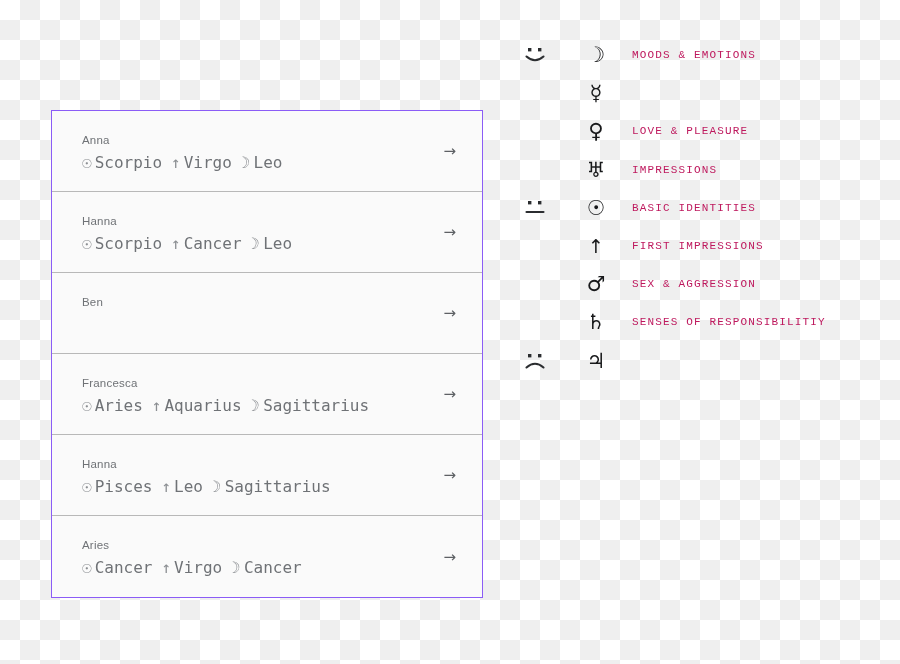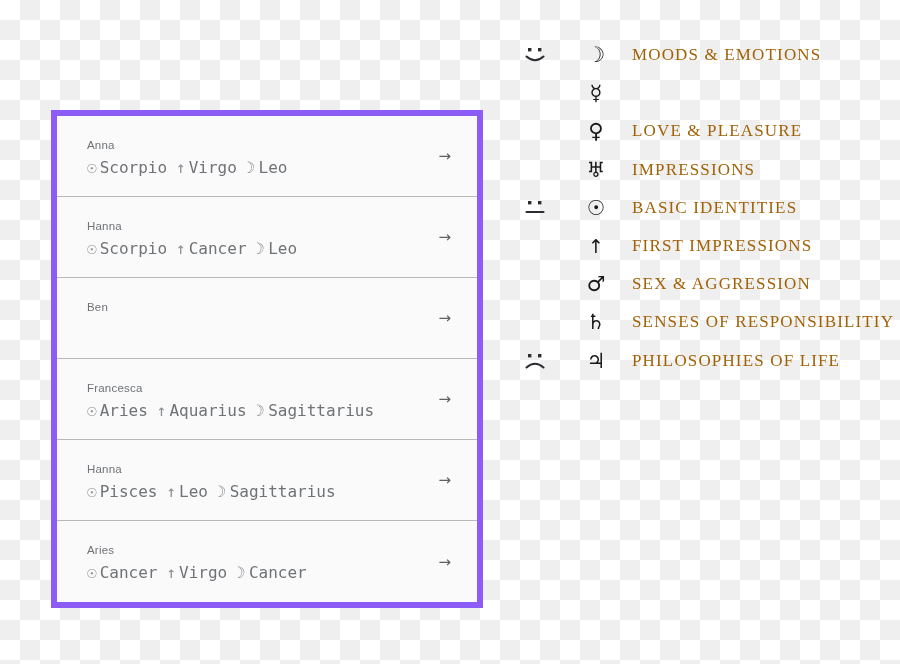--- a/index.html
+++ b/index.html
@@ -20,21 +20,21 @@
     background-size: 40px 40px;
     background-position: 0 0, 20px 20px;
   }
 
   
   #profile-card {
     position: absolute;
     left: 51px;
     top: 110px;
     width: 432px;
-    border: 6px solid #8b5cf6;
+    border: 1px solid #8b5cf6;
     background: #fafafa;
     box-sizing: border-box;
   }
   .profile-row {
     position: relative;
     box-sizing: border-box;
     height: 81px;
     padding: 22px 0 0 30px;
     background: #fafafa;
     border-bottom: 1px solid #b8b8b8;
@@ -110,24 +110,24 @@
     line-height: 1;
   }
   .legend-symbol.asc {
     font-size: 19px;
   }
   .legend-label {
     position: absolute;
     left: 113px;
     top: 50%;
     transform: translateY(-50%);
-    font-family: Liberation Serif, serif;
-    font-size: 17px;
+    font-family: Liberation Mono, monospace;
+    font-size: 11px;
     letter-spacing: 1.15px;
-    color: #a16207;
+    color: #be185d;
     white-space: nowrap;
   }
 </style>
 </head>
 <body>
 
 <div id="profile-card">
     <div class="profile-row">
       <div class="row-name">Anna</div>
       <div class="row-signs"><span class="sign-group"><span class="sign-glyph">☉</span><span>Scorpio</span></span><span class="sign-group"><span class="sign-glyph">↑</span><span>Virgo</span></span><span class="sign-group"><span class="sign-glyph">☽</span><span>Leo</span></span></div>
@@ -207,15 +207,14 @@
     </div>
     <div class="legend-row">
       <div class="legend-face">
         <svg viewBox="0 0 34 24" width="34" height="24">
           <rect x="9" y="5" width="3.4" height="3.4" fill="#2b2d30"></rect>
           <rect x="19" y="5" width="3.4" height="3.4" fill="#2b2d30"></rect>
           <path d="M7.5 18.5 Q16 11 24.5 18.5" stroke="#2b2d30" stroke-width="2.1" fill="none" stroke-linecap="round"></path>
         </svg>
       </div>
       <div class="legend-symbol">♃</div>
-      <div class="legend-label">PHILOSOPHIES OF LIFE</div>
     </div>
   </div>
 
 </body></html>

